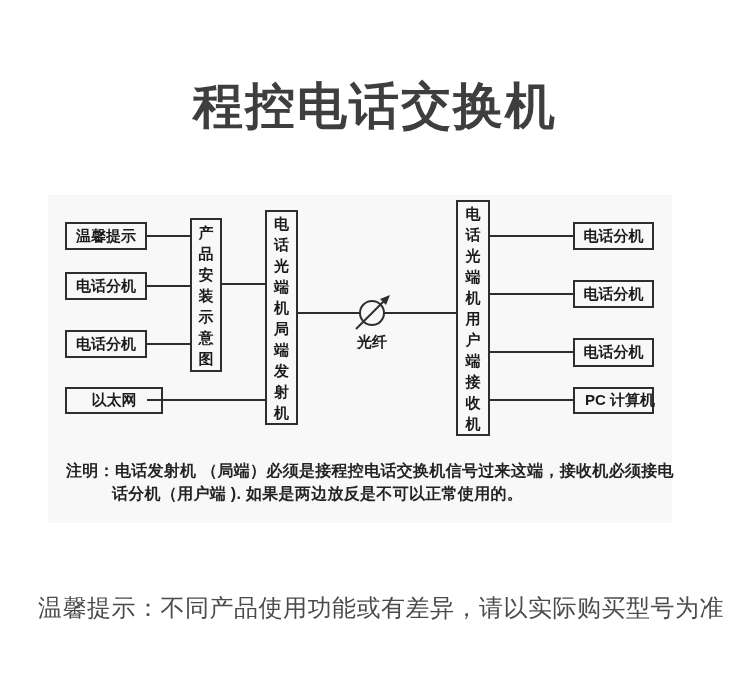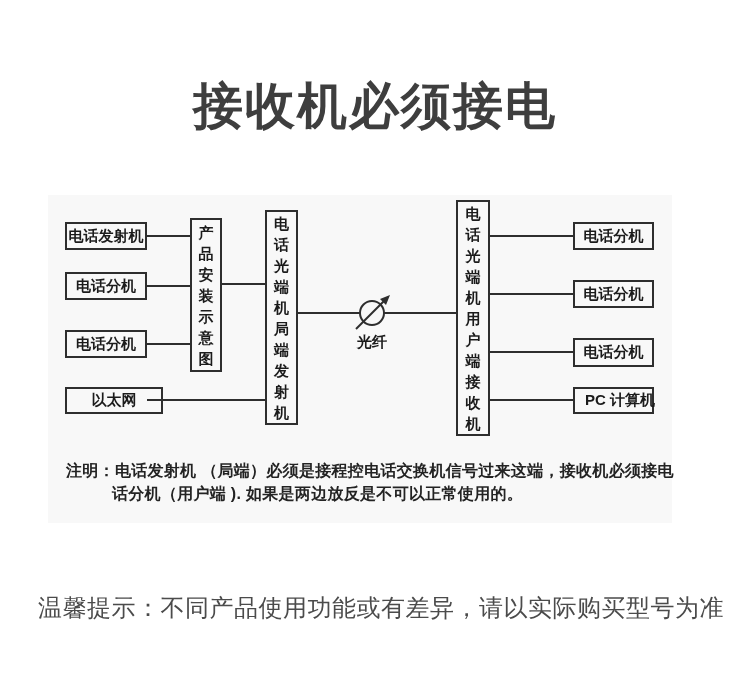--- a/index.html
+++ b/index.html
@@ -41,37 +41,37 @@
   .tip{
     position:absolute;left:38px;top:592px;width:700px;
     font-size:24px;color:#4b4b4b;letter-spacing:0.5px;white-space:nowrap;
   }
 </style>
 </head>
 <body>
 
 <div class="page">
 
-  <div class="title">接收机必须接电</div>
+  <div class="title">程控电话交换机</div>
 
   <div class="panel"></div>
 
   <div class="hline" style="left:147px;top:235px;width:43px;"></div>
   <div class="hline" style="left:147px;top:285px;width:43px;"></div>
   <div class="hline" style="left:147px;top:343px;width:43px;"></div>
   <div class="hline" style="left:222px;top:283px;width:43px;"></div>
   <div class="hline" style="left:147px;top:399px;width:118px;"></div>
   <div class="hline" style="left:298px;top:312px;width:158px;"></div>
   <div class="hline" style="left:490px;top:235px;width:83px;"></div>
   <div class="hline" style="left:490px;top:293px;width:83px;"></div>
   <div class="hline" style="left:490px;top:351px;width:83px;"></div>
   <div class="hline" style="left:490px;top:399px;width:83px;"></div>
 
   <div class="dbox" style="left:65px;top:222px;width:82px;height:28px;">
-    <span>电话发射机</span>
+    <span>温馨提示</span>
   </div>
   <div class="dbox" style="left:65px;top:272px;width:82px;height:28px;">
     <span>电话分机</span>
   </div>
   <div class="dbox" style="left:65px;top:330px;width:82px;height:28px;">
     <span>电话分机</span>
   </div>
   <div class="dbox" style="left:65px;top:387px;width:98px;height:27px;">
     <span>以太网</span>
   </div>

